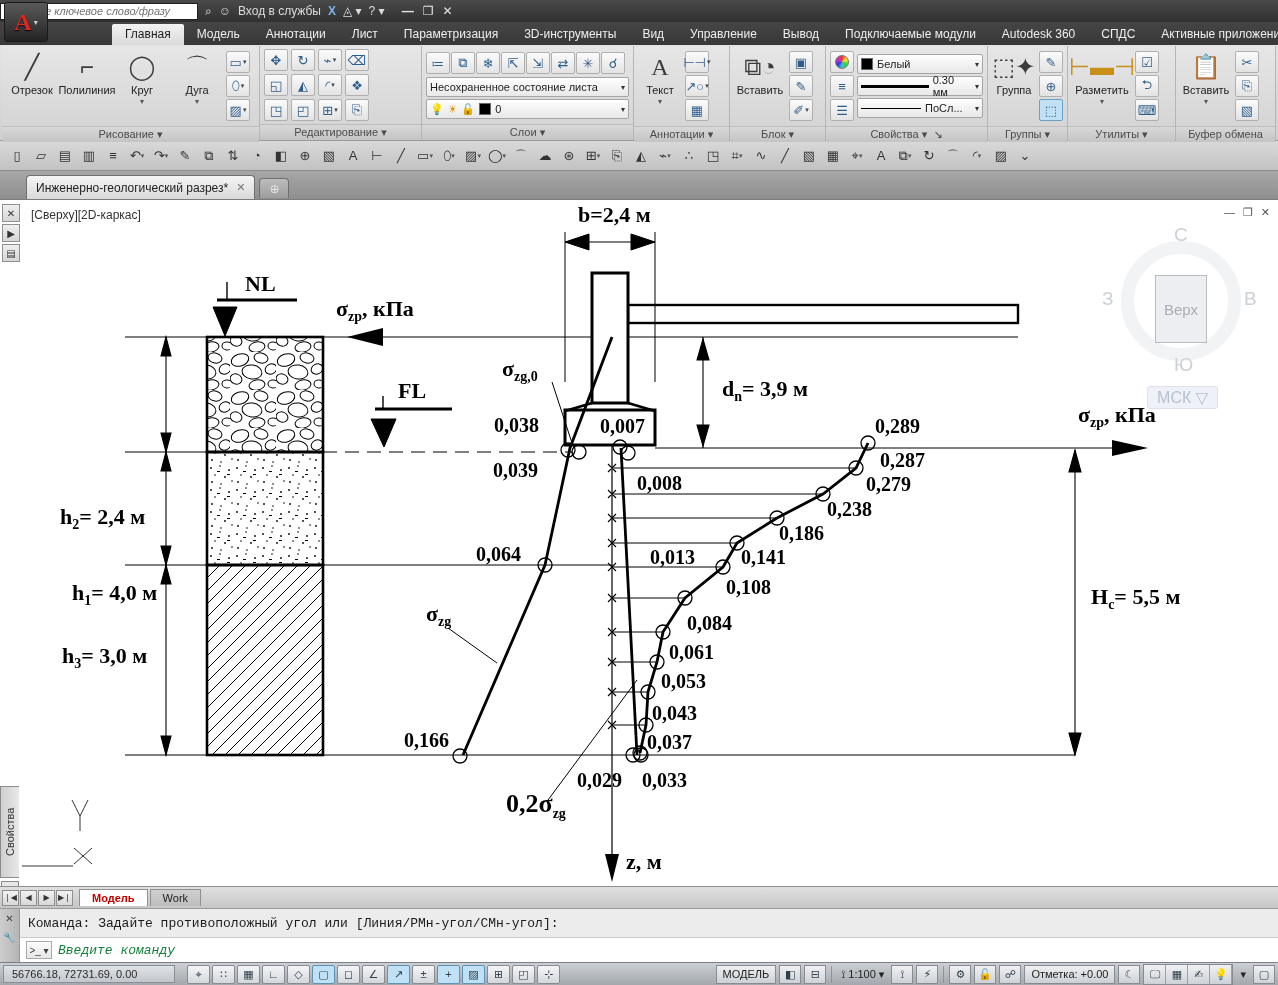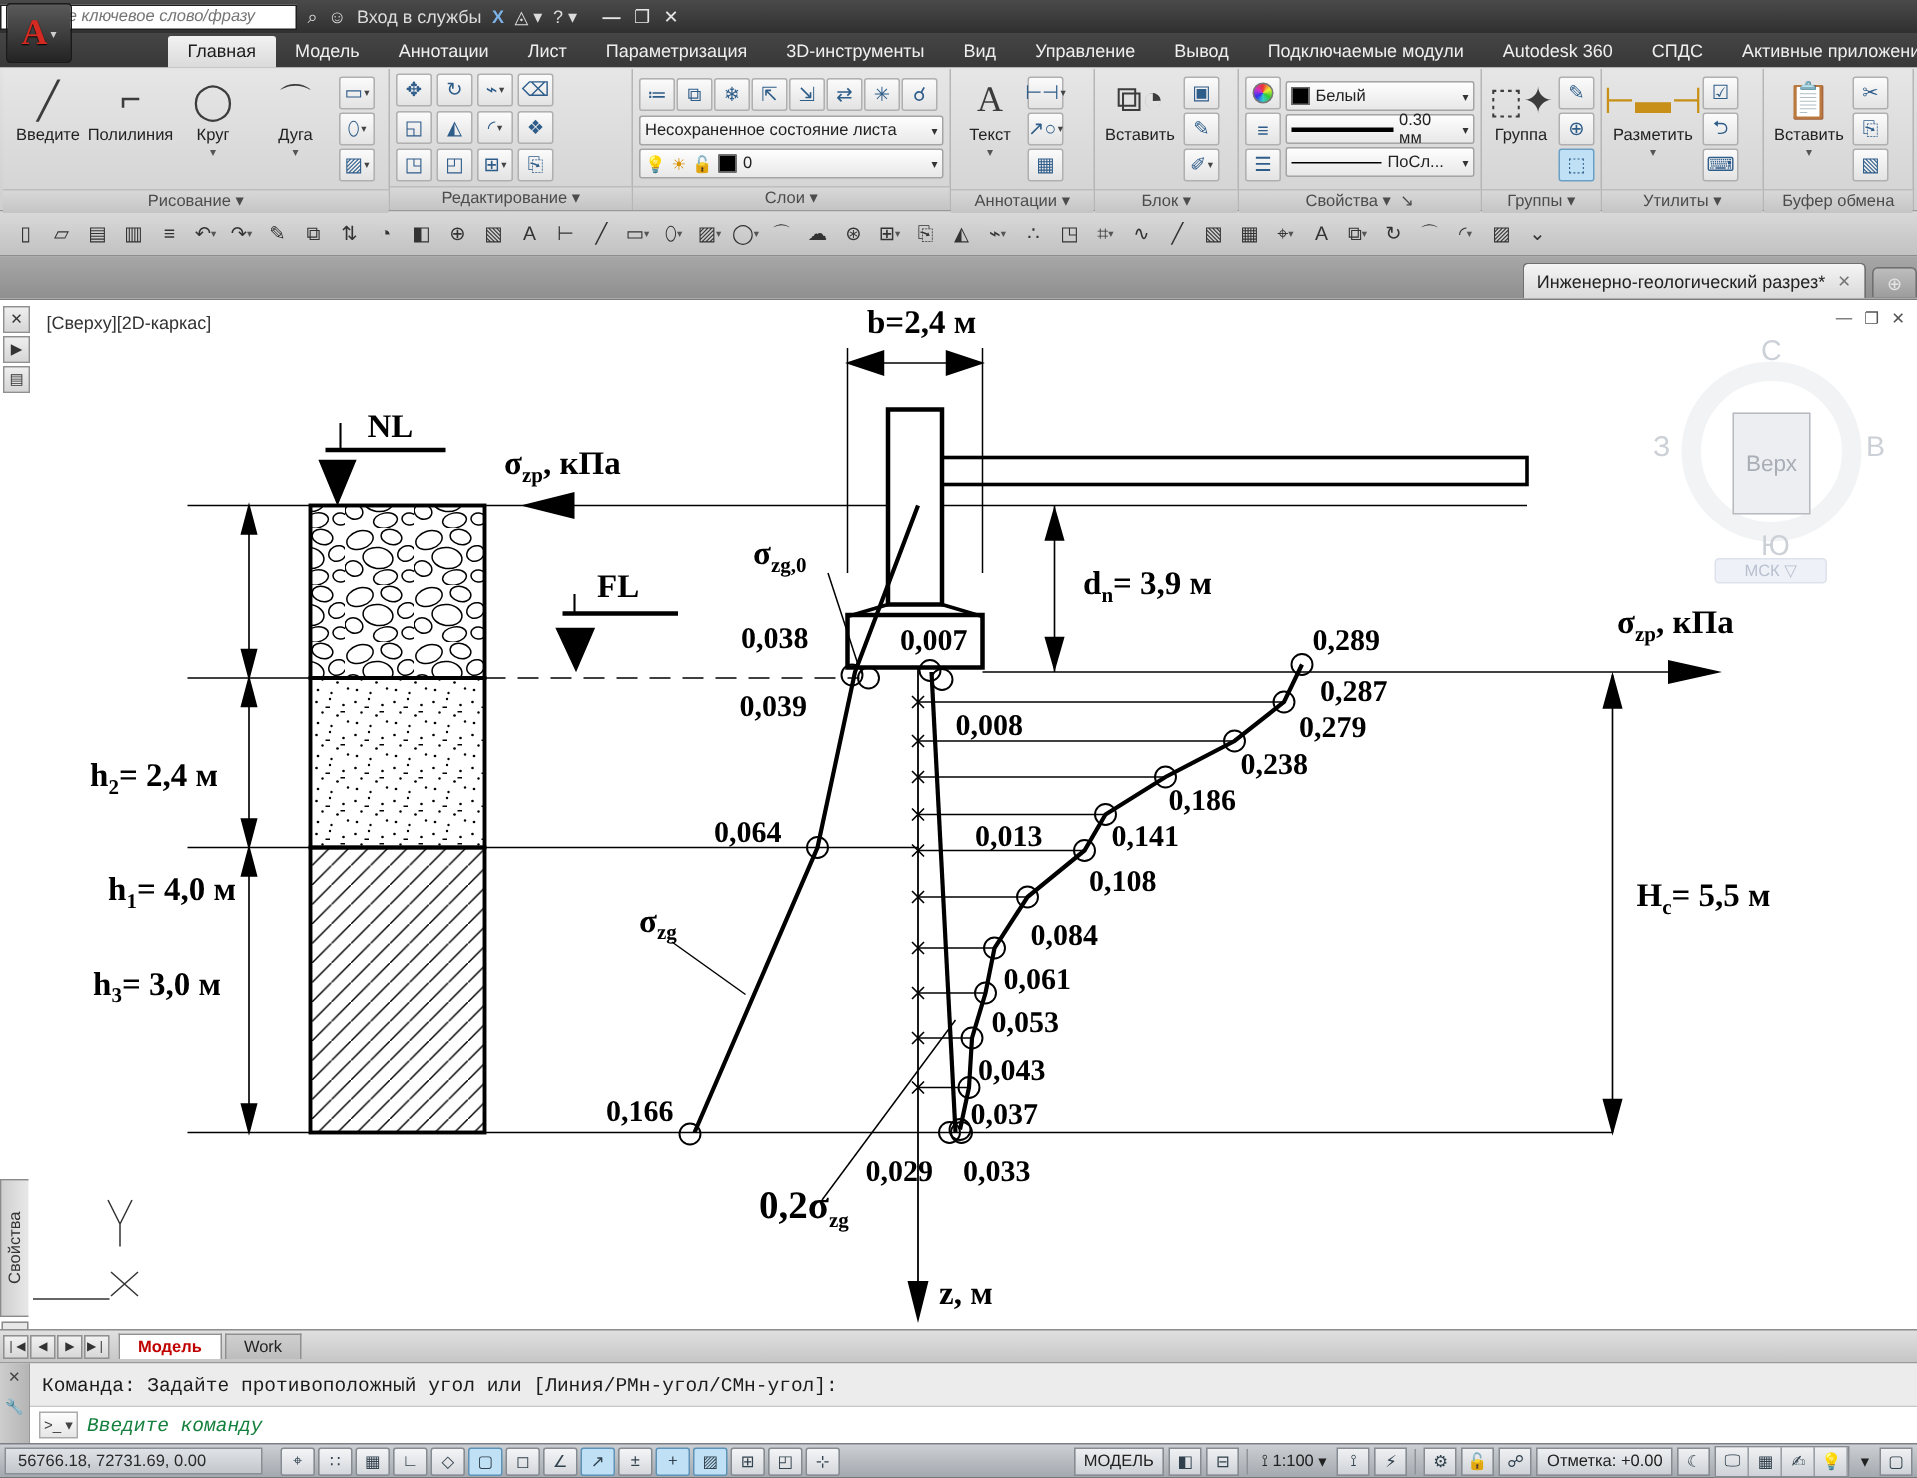--- a/index.html
+++ b/index.html
@@ -45,41 +45,41 @@
   .lw-line { display:inline-block; height:3px; background:#000; width:70px; }
   .lt-line { display:inline-block; height:1px; background:#000; width:60px; }
   .colorwheel { width:14px; height:14px; border-radius:50%; background:conic-gradient(#e33,#ee3,#3c3,#3cc,#33e,#c3c,#e33); border:1px solid #777; }
 
   
   .classicbar { height:30px; background:linear-gradient(#d9d9d9,#c2c2c2); border-bottom:1px solid #8e8e8e; display:flex; align-items:center; padding:0 6px; gap:2px; overflow:hidden; }
   .cico { min-width:22px; height:22px; border:1px solid transparent; border-radius:2px; display:flex; align-items:center; justify-content:center; font-size:13px; color:#333; }
   .cico .drop { font-size:7px; color:#555; }
 
   
-  .doctabs { height:28px; background:linear-gradient(#a7a7a7,#8f8f8f); display:flex; align-items:flex-end; padding-left:26px; gap:4px;justify-content:flex-end; }
+  .doctabs { height:28px; background:linear-gradient(#a7a7a7,#8f8f8f); display:flex; align-items:flex-end; padding-left:26px; gap:4px; }
   .dtab { height:24px; background:linear-gradient(#f5f5f5,#d9d9d9); border:1px solid #6f6f6f; border-bottom:none; border-radius:4px 4px 0 0; display:flex; align-items:center; padding:0 9px; font-size:12px; color:#222; gap:8px; }
   .dtab .x { color:#777; font-size:11px; }
   .dtab-plus { height:20px; width:30px; margin-bottom:1px; background:linear-gradient(#bdbdbd,#9d9d9d); border:1px solid #6f6f6f; border-bottom:none; border-radius:4px 4px 0 0; display:flex; align-items:center; justify-content:center; color:#e4e4e4; }
 
   
   .viewport { position:relative; height:687px; background:#fff; border-top:1px solid #7c7c7c; overflow:hidden; }
   .vp-label { position:absolute; left:20px; top:8px; font-size:12px; color:#333; z-index:5;margin-left:11px; }
   .vp-winbtns { position:absolute; right:8px; top:6px; display:flex; gap:8px; color:#555; font-size:11px; z-index:5; }
   .vp-lefttools { position:absolute; left:2px; top:4px; z-index:6; display:flex; flex-direction:column; gap:2px; }
   .vp-lefttools .vbtn { width:18px; height:18px; background:linear-gradient(#efefef,#d6d6d6); border:1px solid #909090; display:flex; align-items:center; justify-content:center; font-size:10px; color:#333; }
   .props-tab { position:absolute; left:0; top:586px; width:19px; height:92px; background:linear-gradient(90deg,#e8e8e8,#cfcfcf); border:1px solid #8b8b8b; border-left:none; writing-mode:vertical-rl; transform:rotate(180deg); display:flex; align-items:center; justify-content:center; font-size:11px; color:#333; z-index:6; }
   .props-btn { position:absolute; left:1px; top:681px; width:18px; height:18px; background:#e8e8e8; border:1px solid #8b8b8b; font-size:9px; color:#335; display:flex; align-items:center; justify-content:center; z-index:6; }
 
   
   .viewcube { position:absolute; right:32px; top:36px; width:130px; height:130px; z-index:4; }
   .vc-ring { position:absolute; left:5px; top:5px; width:120px; height:120px; border-radius:50%; border:13px solid #eef0f3; opacity:.8; }
   .vc-face { position:absolute; left:39px; top:39px; width:52px; height:68px; background:#eceef1; border:1px solid #b7bac0; display:flex; align-items:center; justify-content:center; color:#a9aeb6; font-size:15px; }
   .vc-l { position:absolute; color:#ccd0d7; font-size:19px; }
   .vc-n { left:58px; top:-12px; } .vc-s { left:58px; top:118px; } .vc-w { left:-14px; top:52px; } .vc-e { left:128px; top:52px; }
-  .vc-wcs { position:absolute; right:60px; top:172px; background:#eef1f7; border:1px solid #dde2ec; border-radius:3px; color:#b9c0cf; font-size:11px; padding:1px 19px; z-index:4; }
+  .vc-wcs { position:absolute; right:60px; top:186px; background:#eef1f7; border:1px solid #dde2ec; border-radius:3px; color:#b9c0cf; font-size:16px; padding:1px 9px; z-index:4; }
 
   svg text { fill:#000; }
   .dv { font:700 20px "Liberation Serif","DejaVu Serif",serif; }
   .dl { font:700 22px "Liberation Serif","DejaVu Serif",serif; }
   .sub { font-size:14px; }
 
   
   .modeltabs { height:22px; background:linear-gradient(#e0e0e0,#c6c6c6); border-top:1px solid #8e8e8e; display:flex; align-items:center; padding-left:2px; }
   .mt-nav { display:flex; gap:1px; margin-right:6px; }
   .mt-nav span { width:17px; height:16px; background:linear-gradient(#f2f2f2,#d7d7d7); border:1px solid #909090; font-size:8px; color:#333; display:flex; align-items:center; justify-content:center; }
@@ -151,21 +151,21 @@
         <div class="rtab">Активные приложения</div>
       </div>
 
   </div>
 
   <div class="ribbon">
     <div class="panel" style="width:258px;">
       <div class="pbody">
         <div class="bigtool">
             <div class="bt-ico">╱</div>
-            <div class="bt-lab">Введите</div>
+            <div class="bt-lab">Отрезок</div>
           </div>
         <div class="bigtool">
             <div class="bt-ico">⌐</div>
             <div class="bt-lab">Полилиния</div>
           </div>
         <div class="bigtool">
             <div class="bt-ico">◯</div>
             <div class="bt-lab">Круг</div>
             <div class="bt-arr">▾</div>
           </div>

